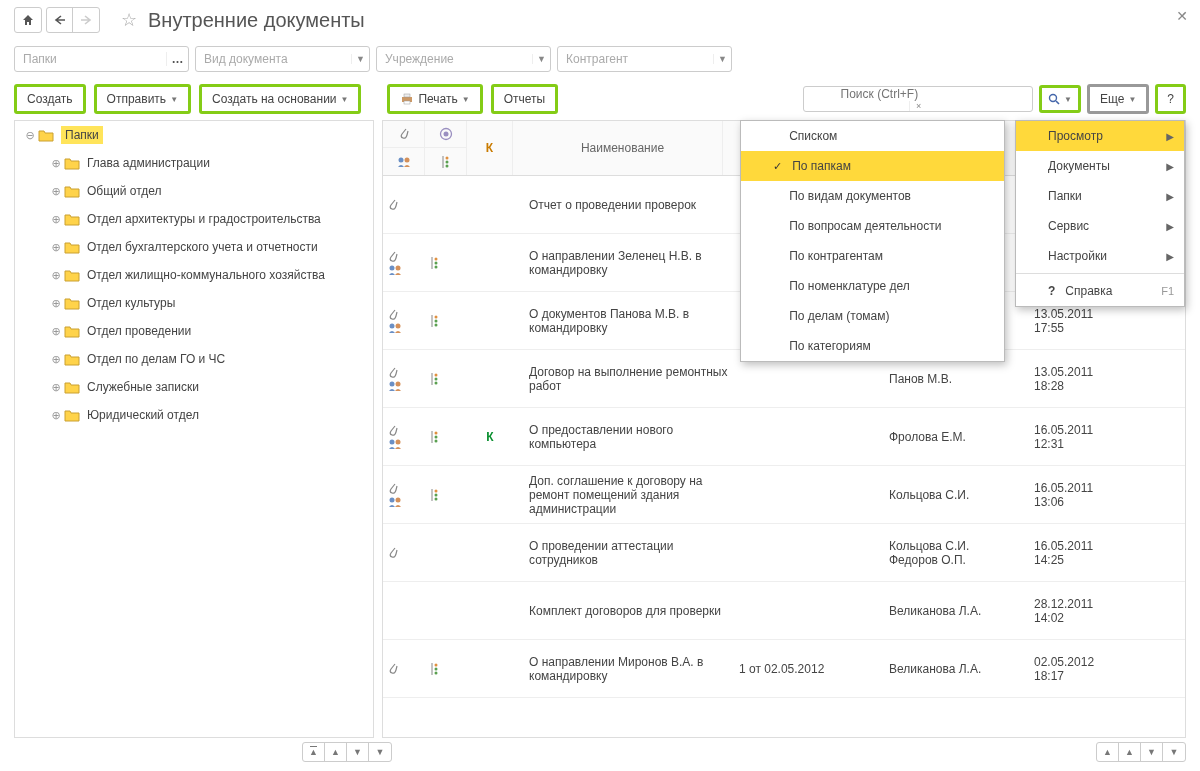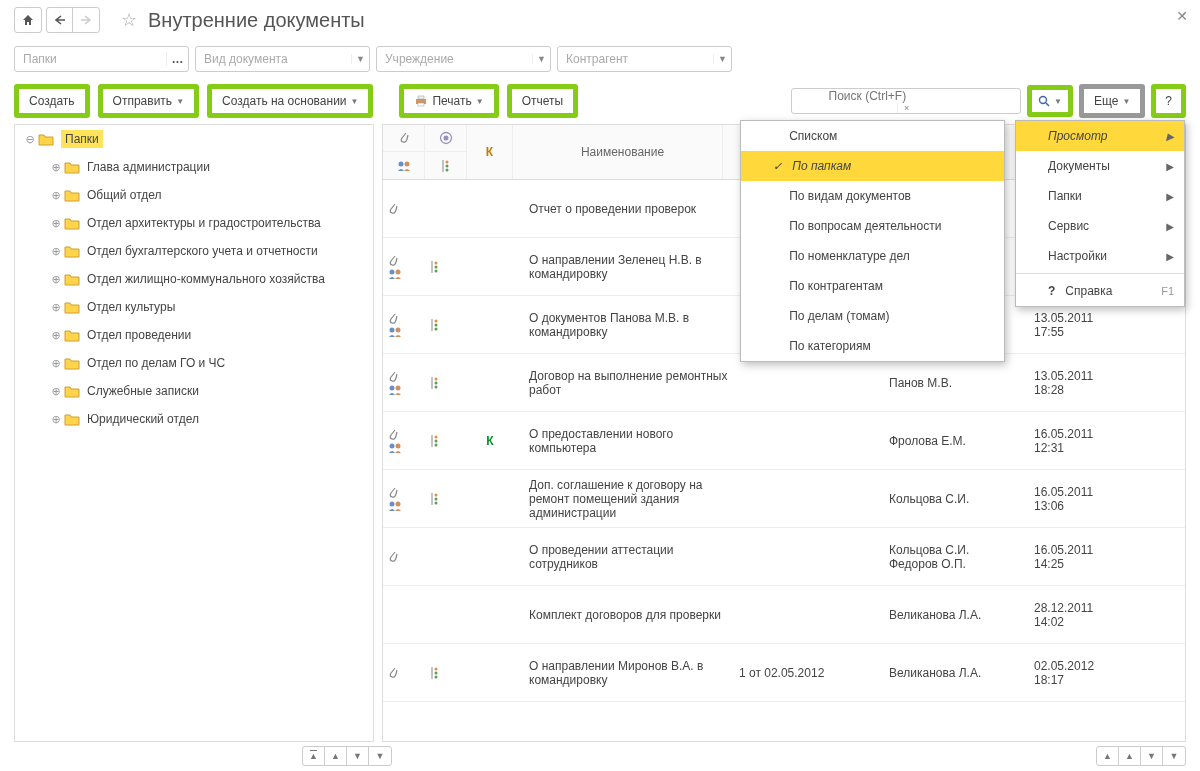--- a/index.html
+++ b/index.html
@@ -11,21 +11,21 @@
 .navgroup .half:first-child { border-right: 1px solid #ccc; }
 .star { width: 22px; height: 22px; margin: 0 8px; color: #aaa; font-size: 18px; display:flex;align-items:center;justify-content:center;}
 .title { font-size: 20px; color: #555; }
 .closex { position: absolute; right: 12px; top: 8px; font-size: 14px; color: #888; cursor:pointer;}
 .filters { display: flex; gap: 6px; padding: 6px 14px; }
 .combo { border: 1px solid #ccc; border-radius: 3px; height: 26px; display: flex; align-items: center; background: #fff; }
 .combo .text { padding: 0 8px; color: #aaa; flex: 1; }
 .combo .arr { width: 18px; text-align: center; border-left: 1px solid #eee; color: #888; font-size: 9px; cursor:pointer;}
 .combo .dots { width: 22px; text-align: center; border-left: 1px solid #eee; color: #555; font-weight: bold; cursor:pointer;}
 .actionrow { display: flex; align-items: center; padding: 6px 14px; gap: 8px; }
-.btn { border: 5px solid #84cc16; border-radius: 3px; padding: 5px 10px; background: #fff; cursor: pointer; display: flex; align-items: center; gap: 4px; white-space: nowrap; }
+.btn { border: 3px solid #84cc16; border-radius: 3px; padding: 5px 10px; background: #fff; cursor: pointer; display: flex; align-items: center; gap: 4px; white-space: nowrap; }
 .btn .tri { font-size: 8px; color: #777; }
 .actionrow .right { margin-left: auto; display: flex; gap: 6px; align-items: center; }
 .searchbox { width: 230px; flex-direction: column; }
 .searchbox .text input { border:none; outline:none; width:100%; font-size:12px; color:#555; }
 .content { display: flex; padding: 0 14px; gap: 8px; }
 .tree { width: 360px; border: 1px solid #ddd; height: 618px; overflow: auto; }
 .treerow { display: flex; align-items: center; height: 28px; padding-left: 8px; cursor:pointer;}
 .treerow .ex { width: 14px; color: #999; font-size: 11px; text-align:center;}
 .treerow.sub { padding-left: 34px; }
 .treerow .fold { width: 18px; height: 16px; margin-right: 6px; display:flex;align-items:center;justify-content:center;}
@@ -54,21 +54,21 @@
 .navfoot { display:flex; justify-content:flex-end; padding:4px 14px; gap:8px;}
 .nfgroup { display:flex; border:1px solid #ccc; border-radius:3px;}
 .nfgroup div { width:22px; height:18px; display:flex; align-items:center; justify-content:center; border-right:1px solid #ccc; font-size:9px; color:#777; cursor:pointer;}
 .nfgroup div:last-child{border-right:none;}
 
 
 .menu { position:absolute; background:#fff; border:1px solid #bbb; box-shadow:2px 3px 8px rgba(0,0,0,0.25); z-index:100; }
 .menu1 { left:1015px; top:120px; width:170px; }
 .menu2 { left:740px; top:120px; width:265px; }
 .mitem { height:30px; display:flex; align-items:center; padding:0 32px; cursor:pointer; position:relative;}
-.mitem.sel { background:#ffd93b;font-style:italic; }
+.mitem.sel { background:#ffd93b; }
 .mitem .ar { position:absolute; right:10px; font-size:10px; color:#666;}
 .mitem .sc { position:absolute; right:10px; color:#999; font-size:11px;}
 .mitem .chk { margin-right:10px; font-size:11px; color:#333;}
 .mitem .qm { margin-right:10px; font-weight:bold;}
 .msep { height:1px; background:#ddd; margin:2px 0;}
 
 svg { display:block; }
 </style>
 </head>
 <body>
@@ -636,25 +636,25 @@
     <div class="mitem">
       <span class="chk">&nbsp;&nbsp;</span>
       <span>По видам документов</span>
     </div>
     <div class="mitem">
       <span class="chk">&nbsp;&nbsp;</span>
       <span>По вопросам деятельности</span>
     </div>
     <div class="mitem">
       <span class="chk">&nbsp;&nbsp;</span>
+      <span>По контрагентам</span>
+    </div>
+    <div class="mitem">
+      <span class="chk">&nbsp;&nbsp;</span>
       <span>По номенклатуре дел</span>
-    </div>
-    <div class="mitem">
-      <span class="chk">&nbsp;&nbsp;</span>
-      <span>По контрагентам</span>
     </div>
     <div class="mitem">
       <span class="chk">&nbsp;&nbsp;</span>
       <span>По делам (томам)</span>
     </div>
     <div class="mitem">
       <span class="chk">&nbsp;&nbsp;</span>
       <span>По категориям</span>
     </div>
   </div>

